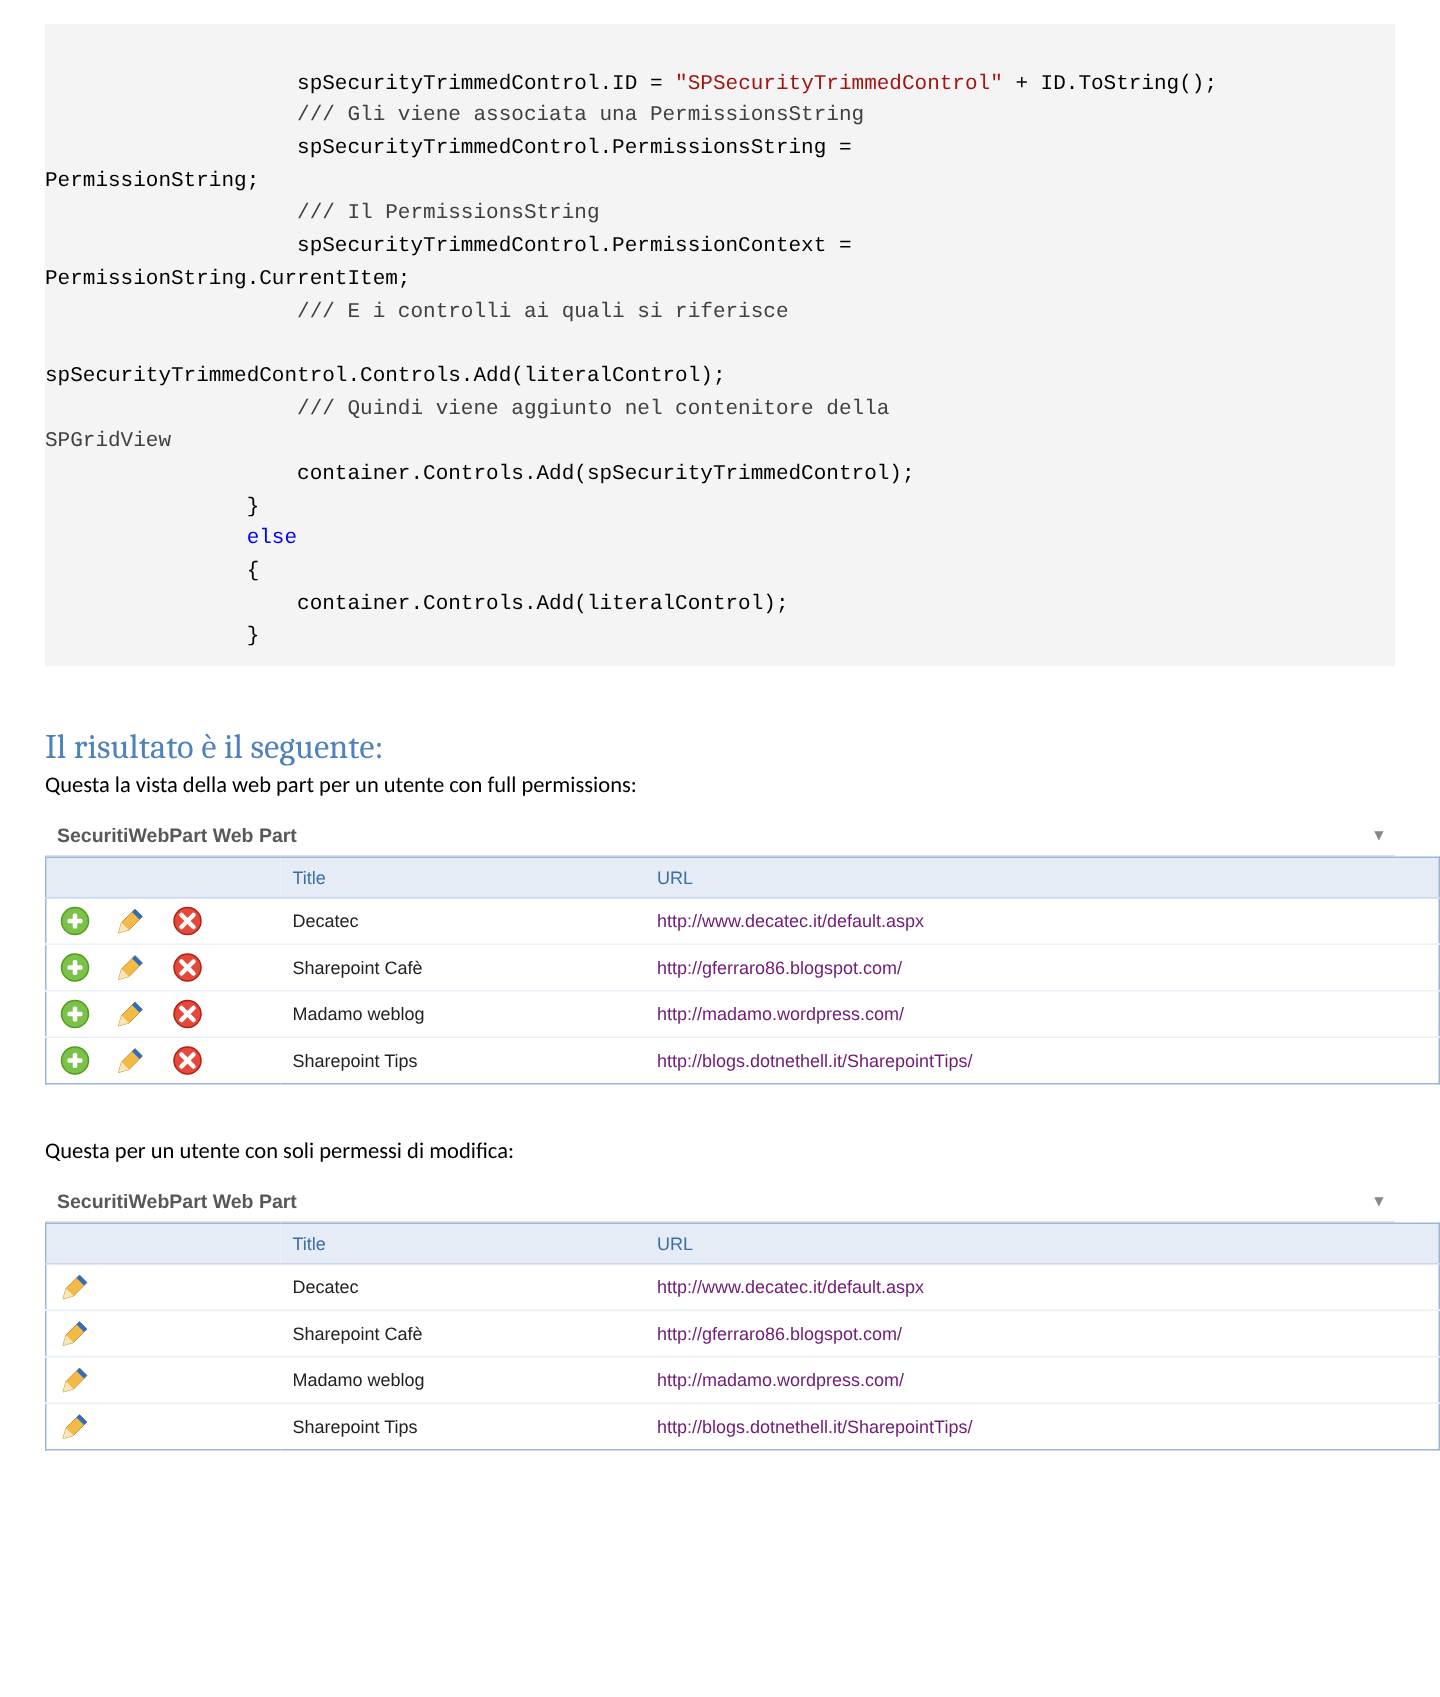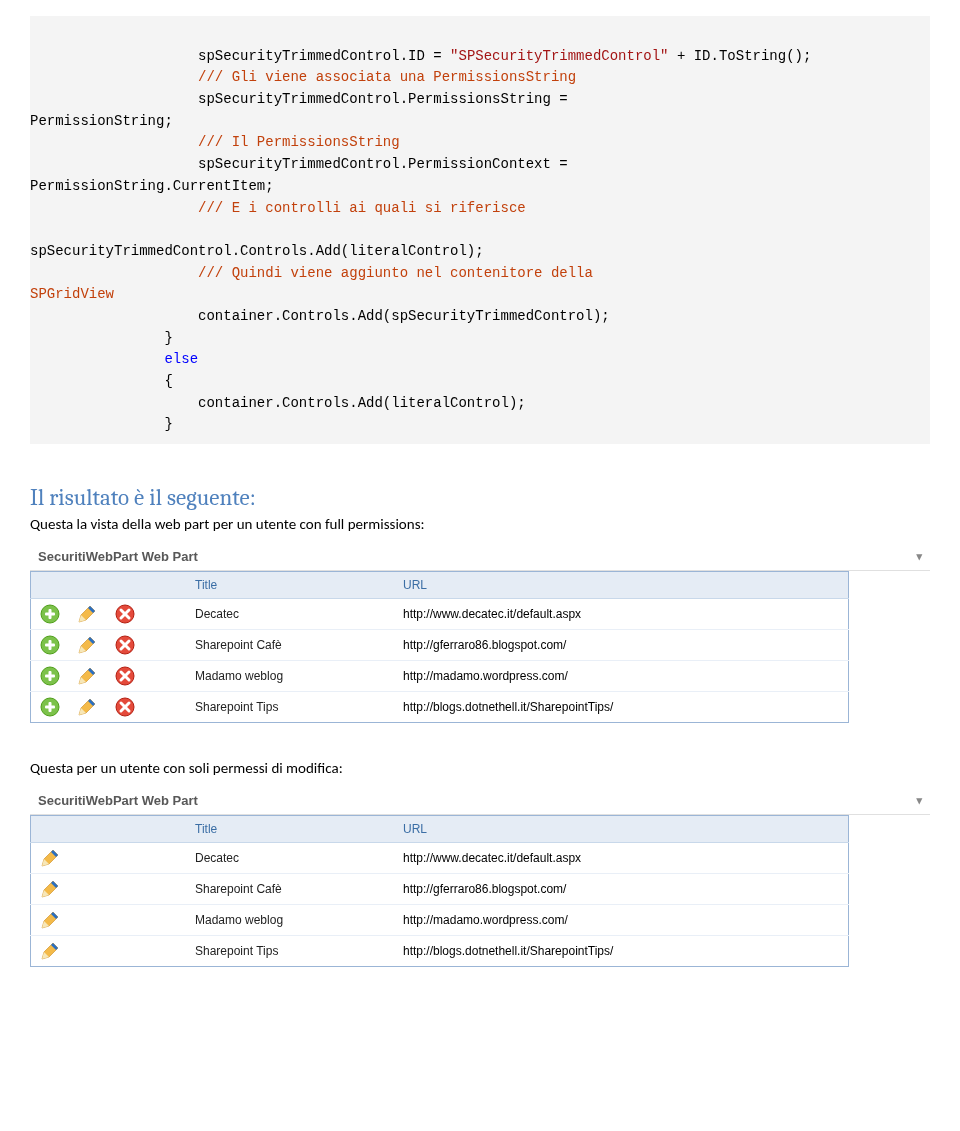--- a/index.html
+++ b/index.html
@@ -14,21 +14,21 @@
   .code-block {
     background: #f4f4f4;
     padding: 8px 0;
     font-size: 14px;
     line-height: 1.55;
     white-space: pre;
     overflow: hidden;
   }
   .c0 { color: #000; }
   .cstr { color: #a31515; }
-  .ccom { color: #c2410c; }
+  .ccom { color: #404040; }
   .ckey { color: #0000ff; }
   .heading {
     font-family: "Cambria", "Georgia", serif;
     color: #4f81bd;
     font-size: 23px;
     margin-top: 40px;
     margin-bottom: 4px;
     font-weight: normal;
   }
   .prose {
@@ -49,21 +49,21 @@
     justify-content: space-between;
     align-items: center;
   }
   .webpart-arrow {
     color: #888;
     font-size: 11px;
   }
   .sp-table {
     border: 1px solid #9bb5d6;
     border-collapse: collapse;
-    width: 819px;
+    width: 930px;
     font-family: "Tahoma", "Segoe UI", sans-serif;
     font-size: 12px;
   }
   .sp-table thead tr {
     background: #e5ecf5;
   }
   .sp-table th {
     text-align: left;
     color: #3b6ea5;
     font-weight: normal;
@@ -78,21 +78,21 @@
   .sp-table tr:last-child td {
     border-bottom: none;
   }
   .sp-table td.actions {
     width: 140px;
   }
   .sp-table td.actions-narrow {
     width: 140px;
   }
   .sp-table a {
-    color: #000000;
+    color: #701a75;
     text-decoration: none;
   }
   .icon-add, .icon-edit, .icon-delete {
     display: inline-block;
     vertical-align: middle;
     margin-right: 12px;
   }
   .icon-add svg, .icon-edit svg, .icon-delete svg {
     display: block;
   }

